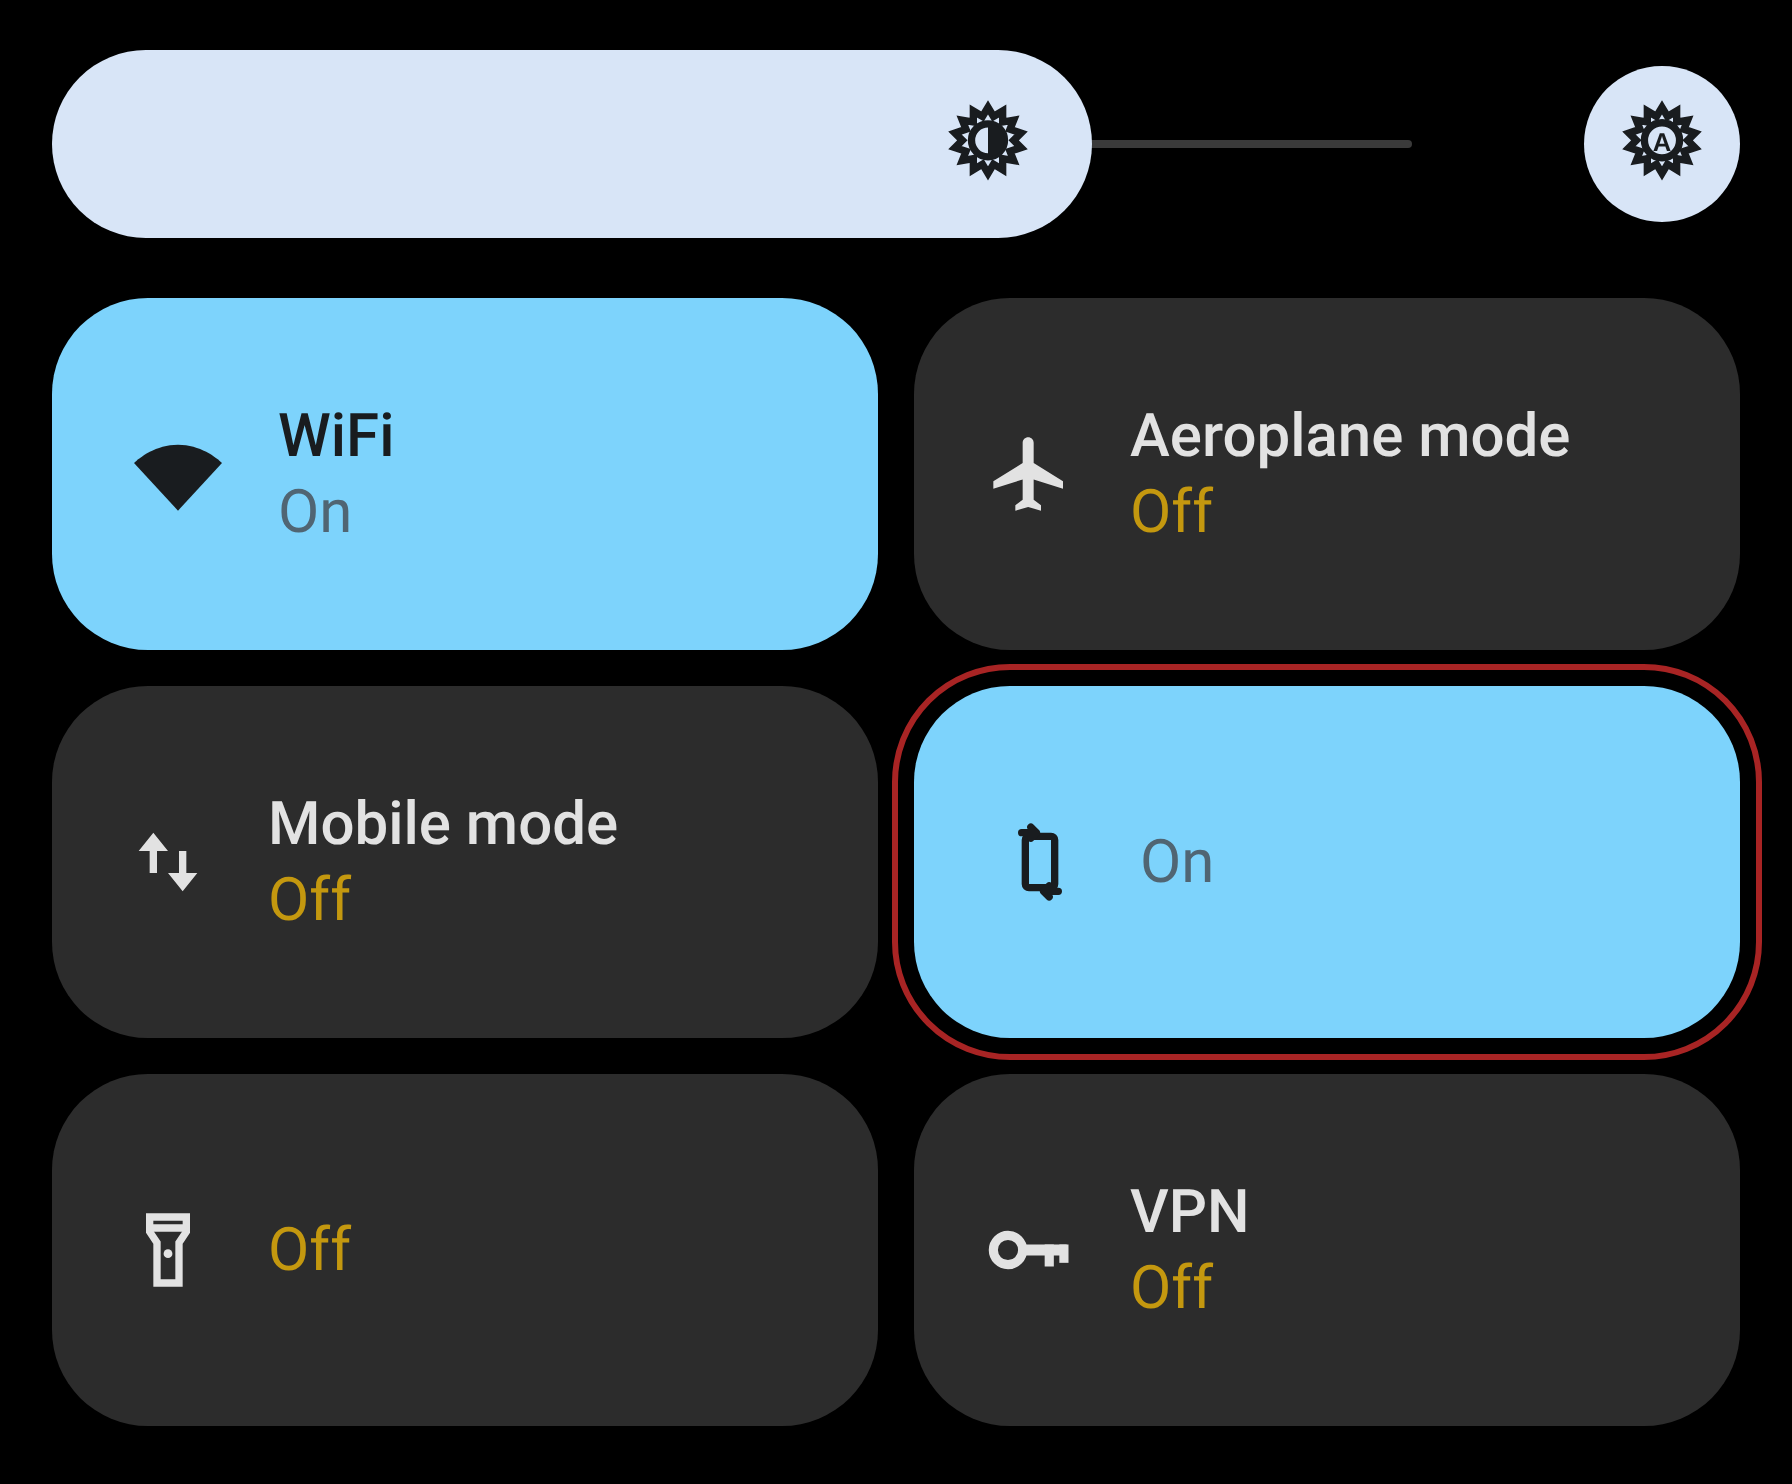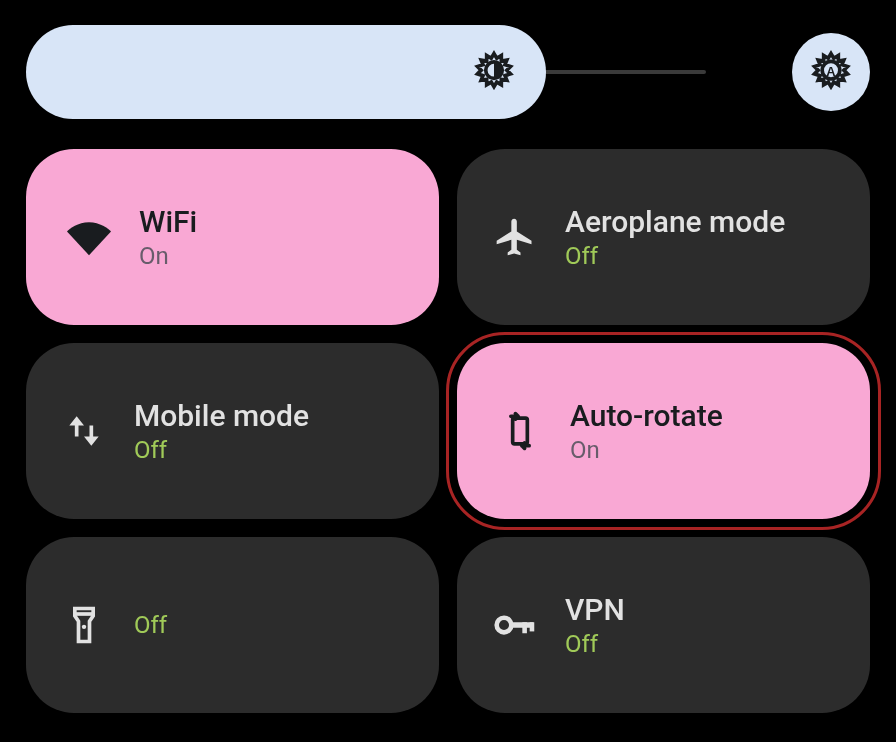--- a/index.html
+++ b/index.html
@@ -68,21 +68,21 @@
     .tile {
       height: 176px;
       border-radius: 48px;
       padding-left: 36px;
       display: flex;
       align-items: center;
       gap: 28px;
       cursor: pointer;
     }
     .tile.on {
-      background: #f9a8d4;
+      background: #7dd3fc;
       color: #191c1f;
       padding-left: 41px;
     }
     .tile.off {
       background: #2c2c2c;
       color: #e2e2e2;
     }
     .tile.highlighted {
       outline: 3px solid #a82424;
       outline-offset: 8px;
@@ -103,25 +103,25 @@
       display: flex;
       flex-direction: column;
       gap: 2px;
     }
     .tile-label {
       font-size: 30px;
       font-weight: 500;
       line-height: 1.2;
     }
     .tile-status {
-      font-size: 24px;
+      font-size: 30px;
       font-weight: 400;
       opacity: 0.8;
     }
-    .tile.off .tile-status { color: #bef264; }
+    .tile.off .tile-status { color: #eab308; }
     .tile.on .tile-status { color: #454a51; }
   </style>
 </head>
 <body>
 
 <div class="brightness-row">
   <div class="brightness-slider">
     <div class="brightness-track"></div>
     <div class="brightness-fill">
       <span class="tile-icon">
@@ -184,21 +184,20 @@
 
   <div class="tile on highlighted">
     <span class="tile-icon">
       <svg viewBox="0 0 24 24" fill="none" stroke="#191c1f" stroke-width="2">
         <rect x="8" y="5" width="8" height="14" rx="1"></rect>
         <path d="M7 4 L11 4 M11 4 L9.5 2.5 M11 4 L9.5 5.5" stroke-linecap="round"></path>
         <path d="M17 20 L13 20 M13 20 L14.5 18.5 M13 20 L14.5 21.5" stroke-linecap="round"></path>
       </svg>
     </span>
     <div class="tile-text">
-      <div class="tile-label">Auto-rotate</div>
       <div class="tile-status">On</div>
     </div>
   </div>
 
   <div class="tile off">
     <span class="tile-icon">
       <svg viewBox="0 0 24 24" fill="none" stroke="#e2e2e2" stroke-width="2">
         <path d="M7 3 L17 3 L17 7 L15 10 L15 21 L9 21 L9 10 L7 7 Z"></path>
         <line x1="7" y1="6" x2="17" y2="6"></line>
         <circle cx="12" cy="13" r="1.2" fill="#e2e2e2" stroke="none"></circle>

